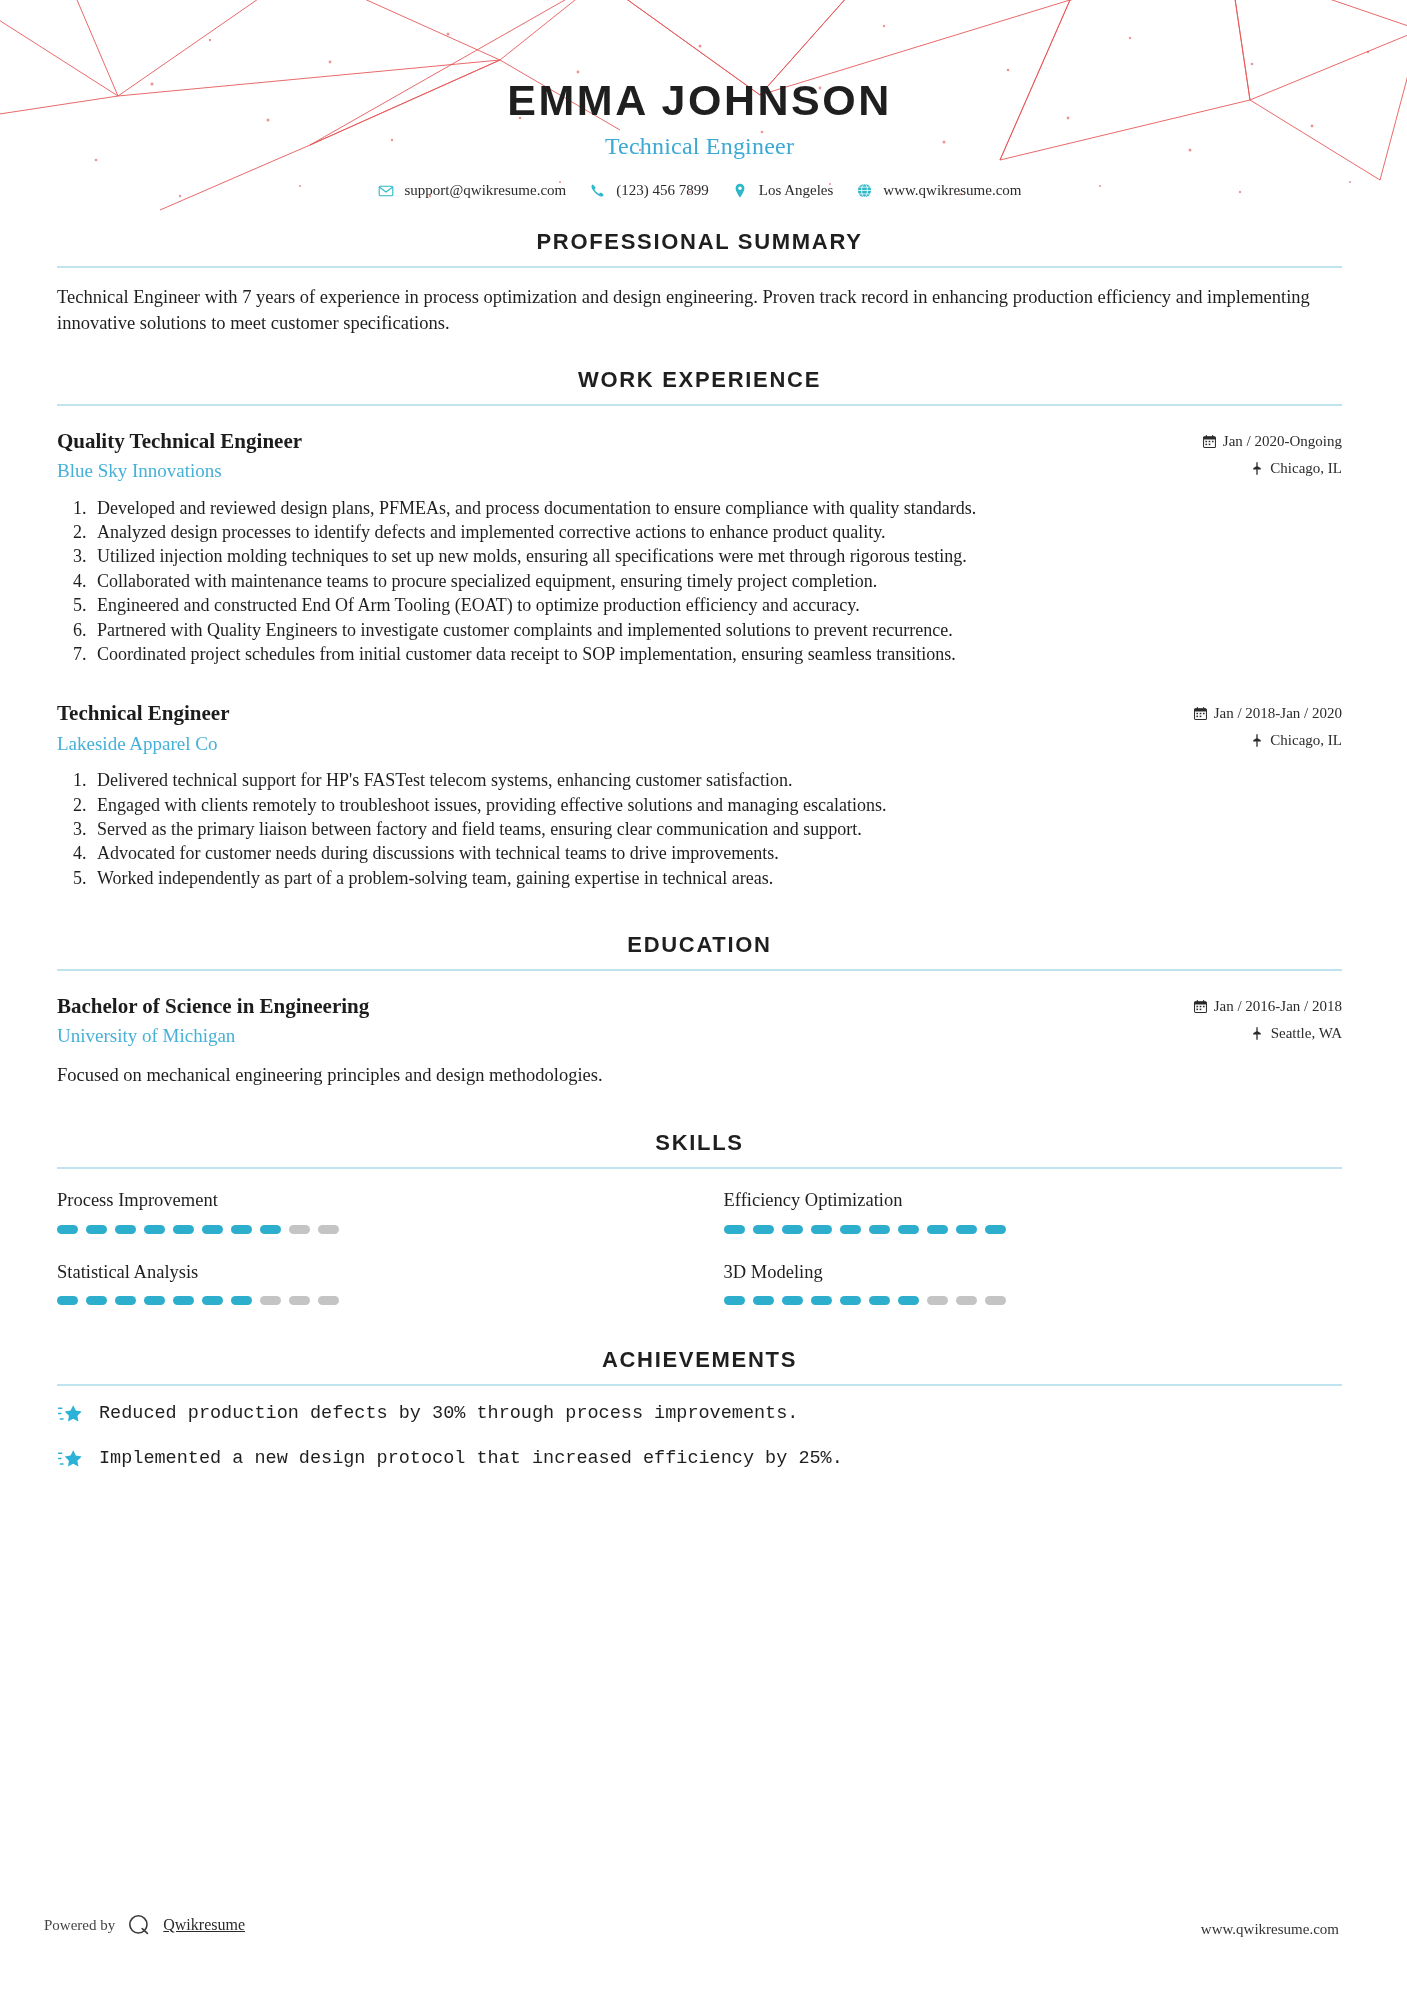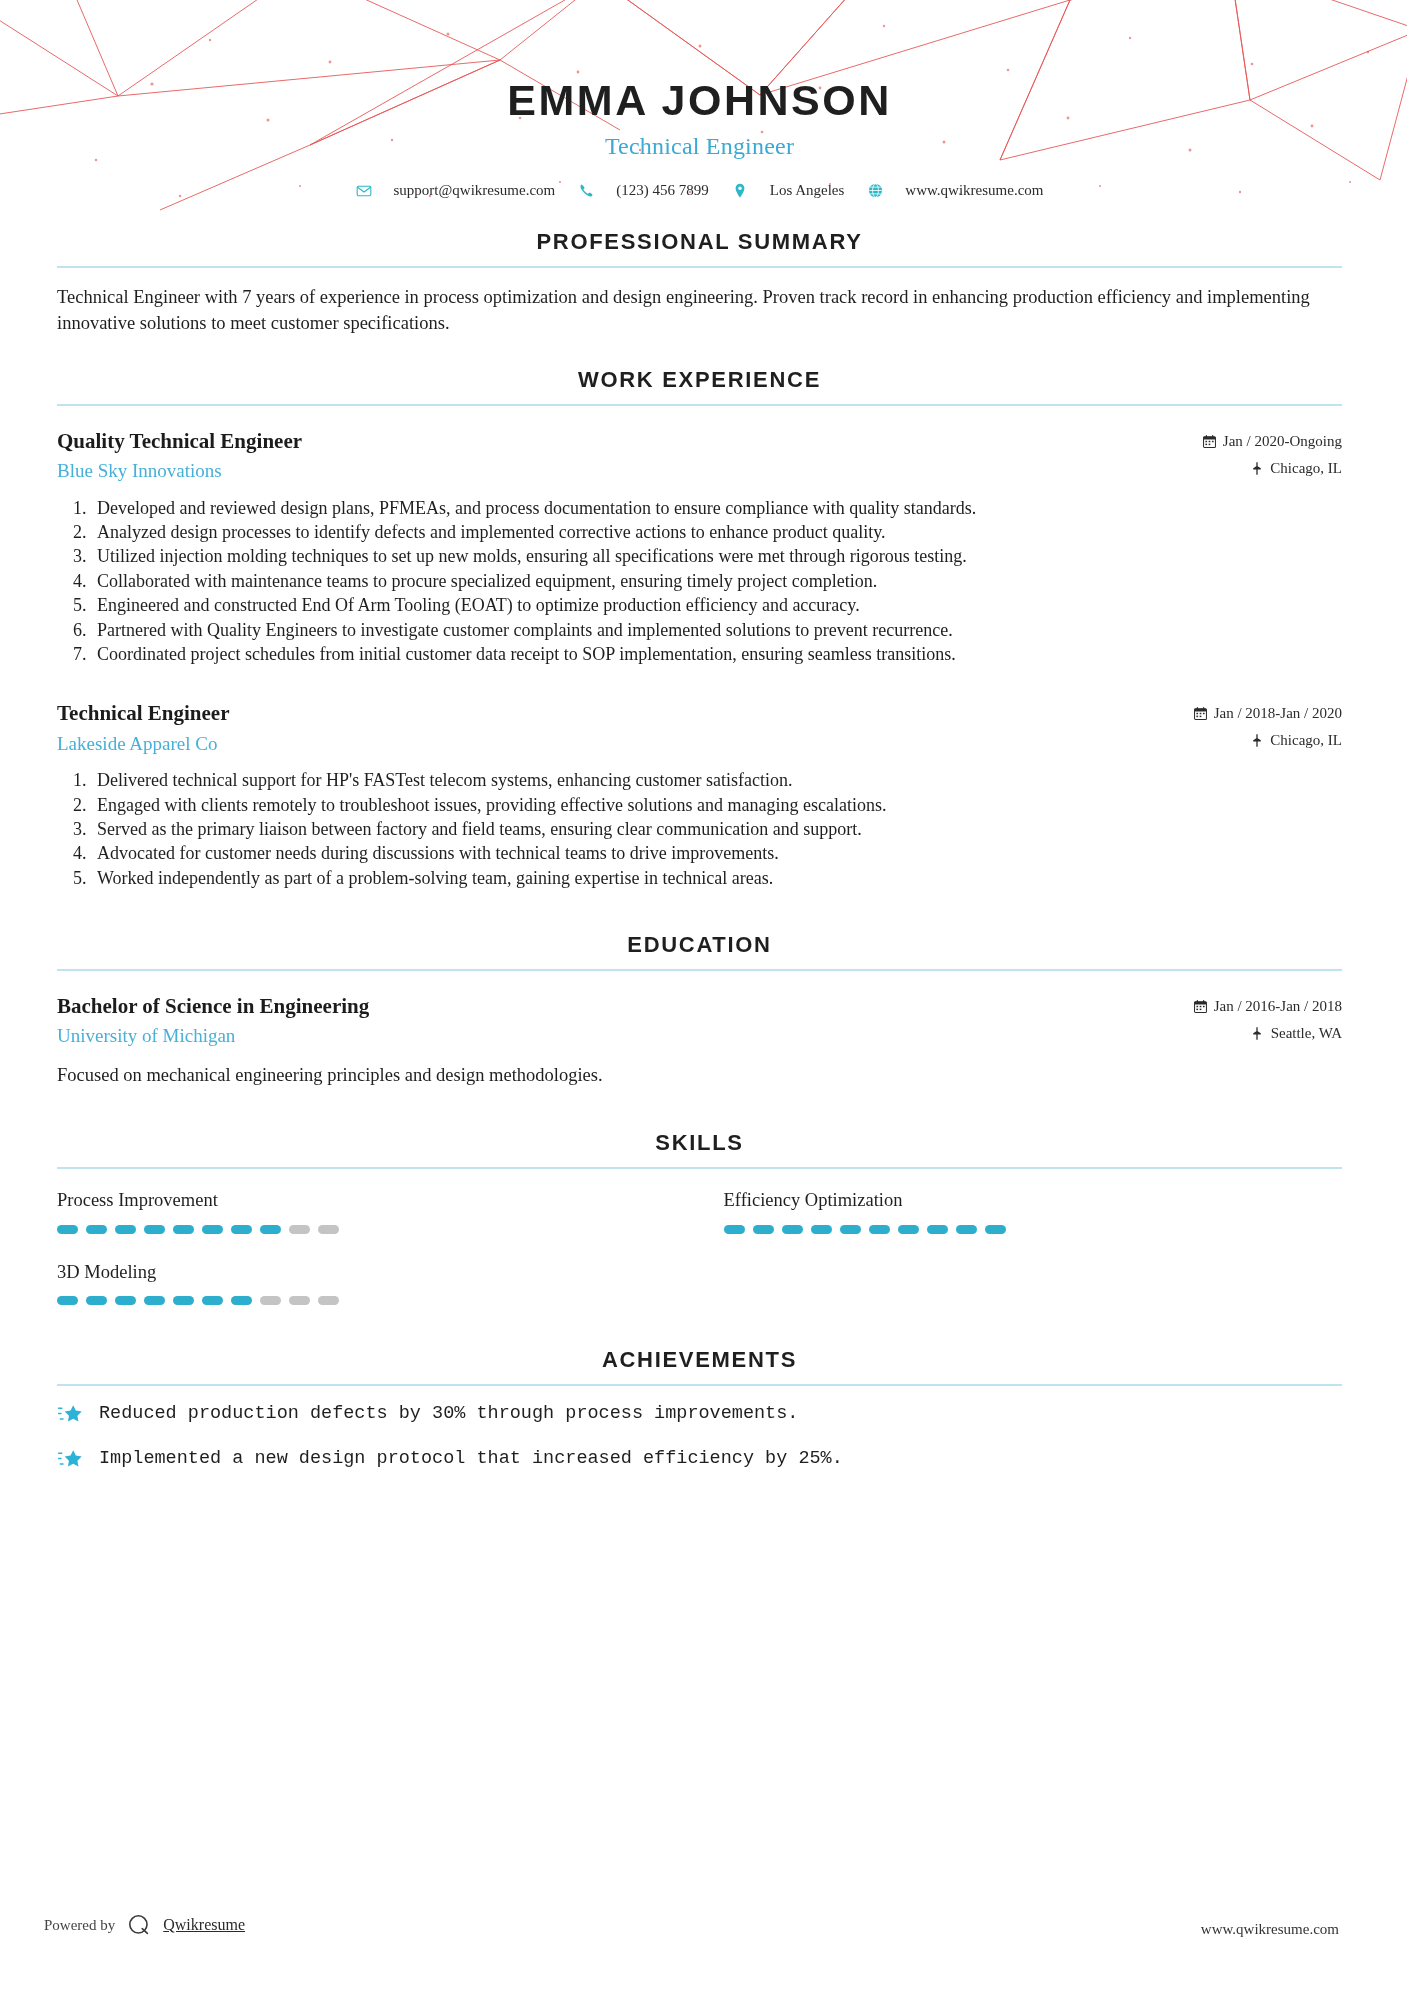--- a/index.html
+++ b/index.html
@@ -59,21 +59,21 @@
     display: flex;
     justify-content: center;
     align-items: center;
     gap: 9px;
     font-size: 15px;
     color: #2b2b2b;
   }
   .contact-item {
     display: inline-flex;
     align-items: center;
-    gap: 22px;
+    gap: 11px;
     padding: 0 7px;
   }
   .ci-icon {
     display: inline-flex;
     align-items: center;
     justify-content: center;
     width: 16px; height: 16px;
     color: #2cb8c8;
     flex: none;
   }
@@ -556,20 +556,35 @@
                 <span class="dash"></span>
                 <span class="dash"></span>
                 <span class="dash"></span>
                 <span class="dash"></span>
                 <span class="dash"></span>
                 <span class="dash"></span>
                 <span class="dash"></span>
               </div>
           </div>
 
+          <div>
+            <div class="skill-name">Statistical Analysis</div>
+            <div class="skill-bar">
+                <span class="dash"></span>
+                <span class="dash"></span>
+                <span class="dash"></span>
+                <span class="dash"></span>
+                <span class="dash"></span>
+                <span class="dash"></span>
+                <span class="dash"></span>
+                <span class="dash off"></span>
+                <span class="dash off"></span>
+                <span class="dash off"></span>
+              </div>
+          </div>
 
           <div>
             <div class="skill-name">3D Modeling</div>
             <div class="skill-bar">
                 <span class="dash"></span>
                 <span class="dash"></span>
                 <span class="dash"></span>
                 <span class="dash"></span>
                 <span class="dash"></span>
                 <span class="dash"></span>

